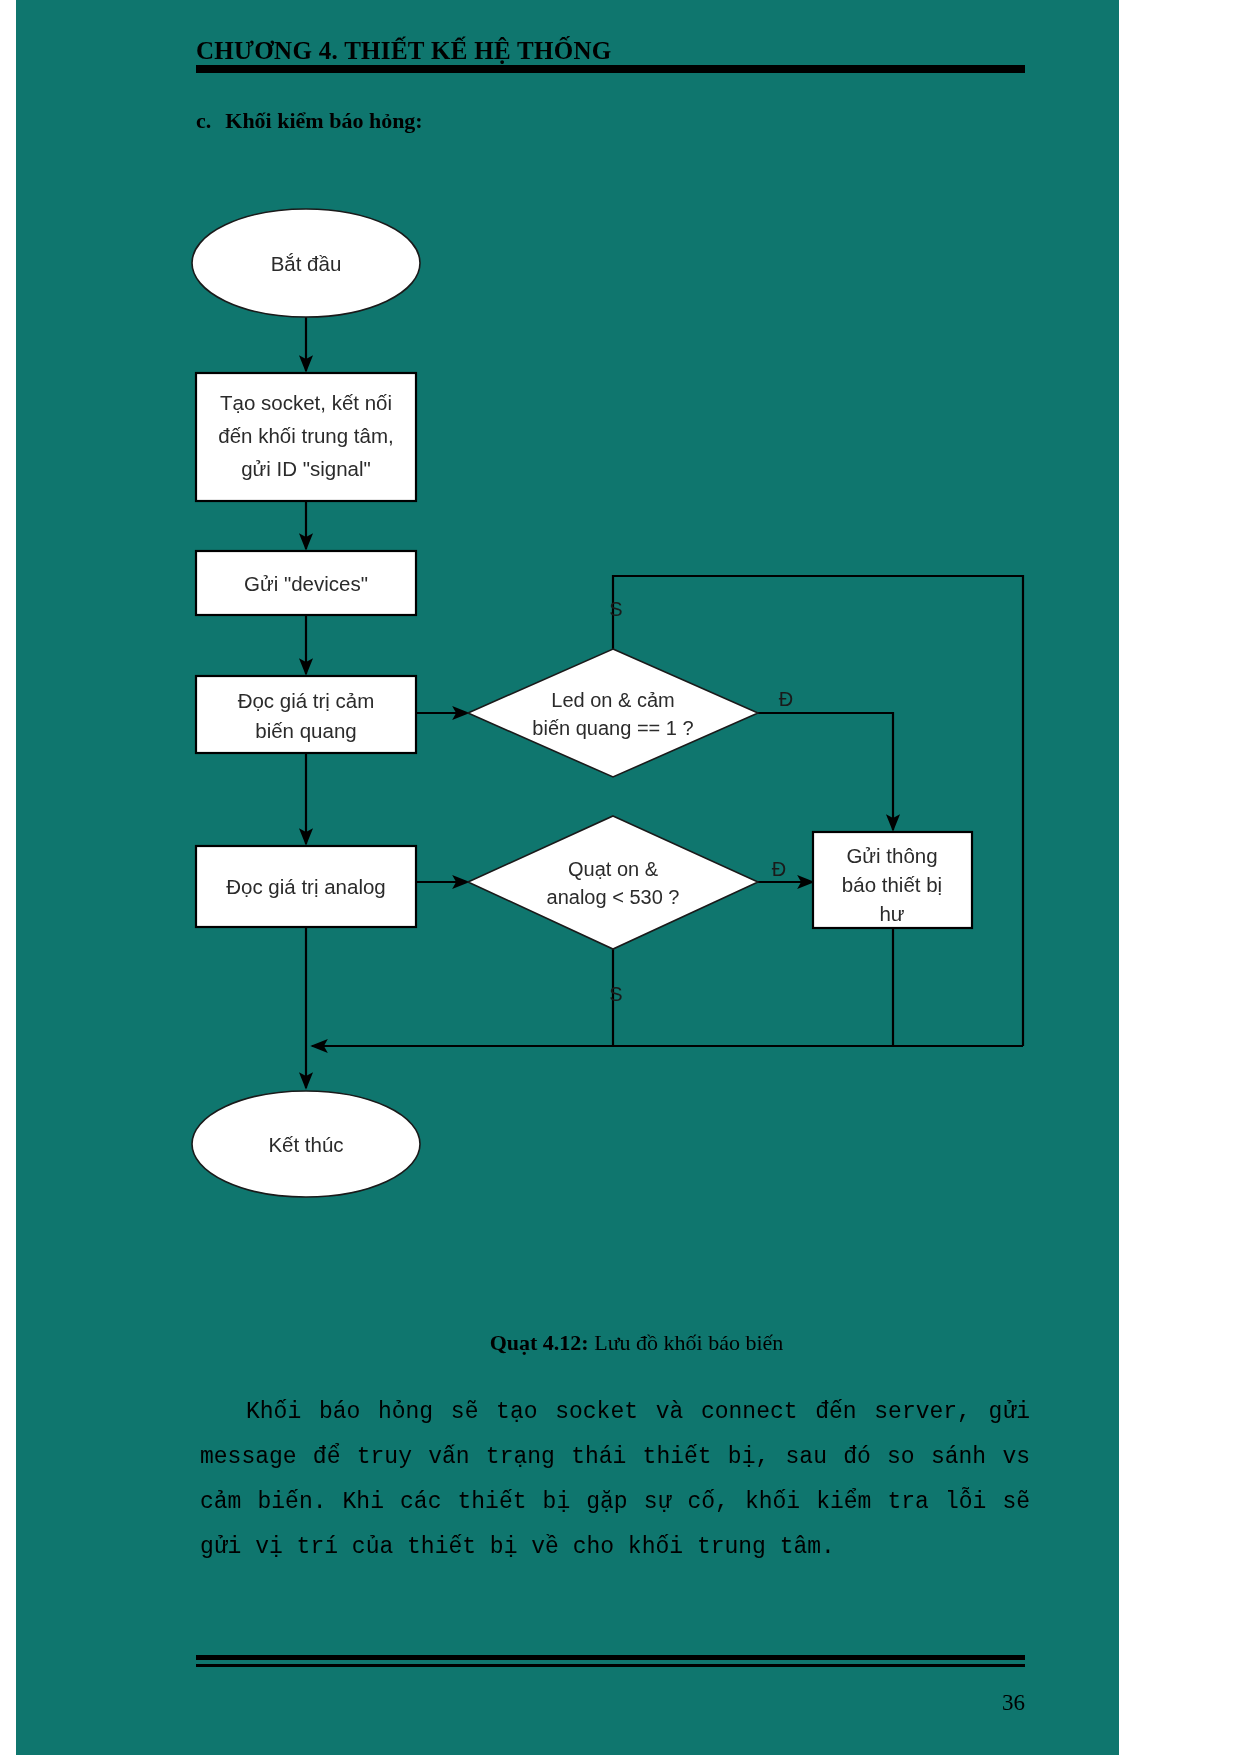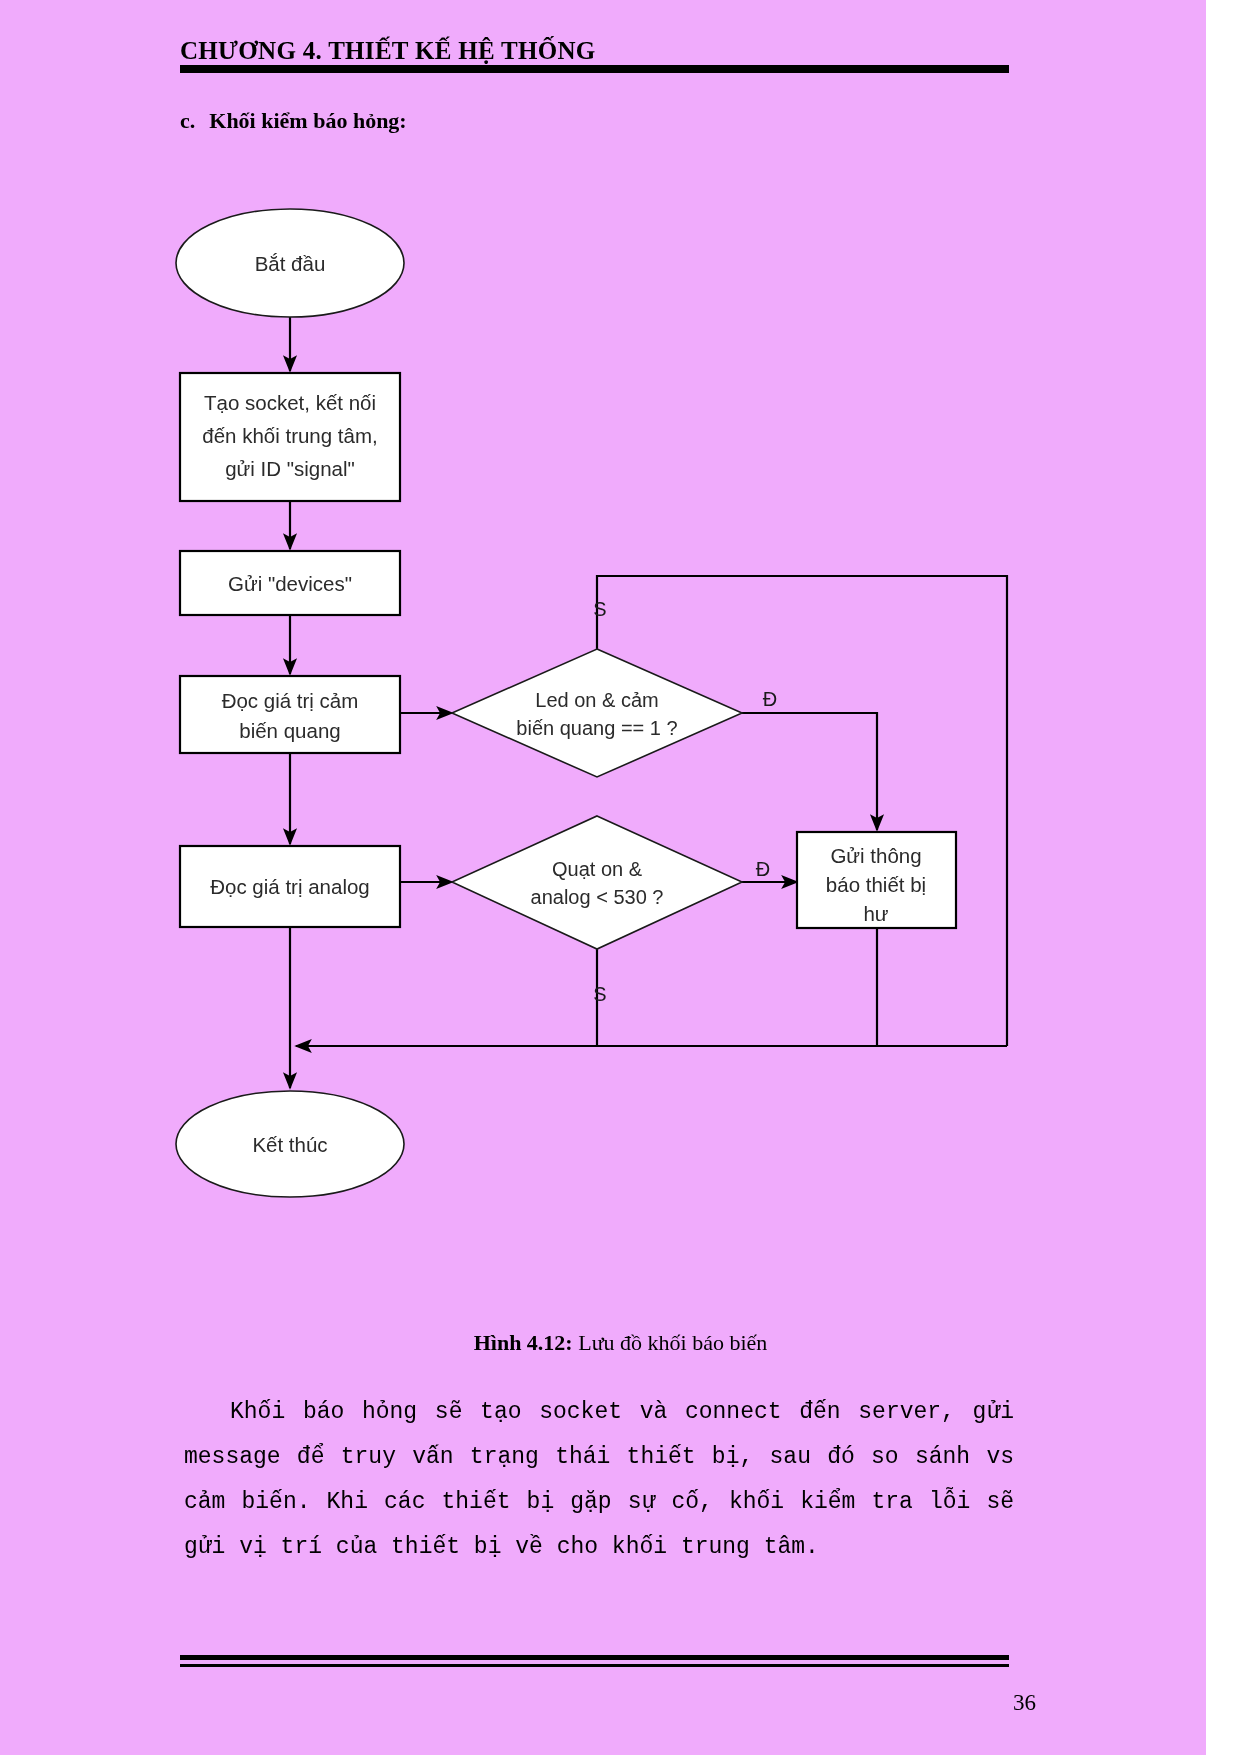--- a/index.html
+++ b/index.html
@@ -2,25 +2,26 @@
 <html><head>
 <meta charset="utf-8">
 <style>
   html, body {
     margin: 0;
     padding: 0;
     background: #ffffff;
   }
   .page {
     position: relative;
-    width: 1206px;
+    width: 1103px;
     height: 1755px;
-    background: #f0abfc;
+    background: #0f766e;
     overflow: hidden;
     font-family: "Liberation Serif", serif;
+    margin-left: 16px;
   }
 
   
   .header-wrap {
     position: absolute;
     left: 180px;
     top: 38px;
     width: 828px;
   }
   .header-title {
@@ -142,21 +143,20 @@
   }
   .page-number {
     position: absolute;
     left: 0;
     top: 1690px;
     width: 1009px;
     text-align: right;
     font-family: "Liberation Serif", serif;
     font-size: 23px;
     color: #000000;
-    padding-left: 27px;
   }
 </style>
 </head>
 <body>
 
 <div class="page">
 
   <div class="header-wrap">
     <div class="header-title">CHƯƠNG 4. THIẾT KẾ HỆ THỐNG</div>
   </div>
@@ -235,21 +235,21 @@
       <text class="fc-text" x="290" y="1136" text-anchor="middle">Kết thúc</text>
 
       <text class="fc-label" x="600" y="600" text-anchor="middle">S</text>
       <text class="fc-label" x="770" y="690" text-anchor="middle">Đ</text>
       <text class="fc-label" x="763" y="860" text-anchor="middle">Đ</text>
       <text class="fc-label" x="600" y="985" text-anchor="middle">S</text>
     </svg>
   </div>
 
   <div class="caption">
-    <b>Hình 4.12:</b><span> Lưu đồ khối báo biến</span>
+    <b>Quạt 4.12:</b><span> Lưu đồ khối báo biến</span>
   </div>
 
   <div class="body-par">Khối báo hỏng sẽ tạo socket và connect đến server, gửi message  để truy vấn trạng thái thiết bị, sau đó so sánh vs cảm biến. Khi các thiết bị gặp sự cố, khối kiểm tra lỗi sẽ gửi vị trí của thiết bị về cho khối trung tâm.</div>
 
   <div class="footer-rule-outer"></div>
   <div class="footer-rule-inner"></div>
   <div class="page-number">36</div>
 
 </div>
 

